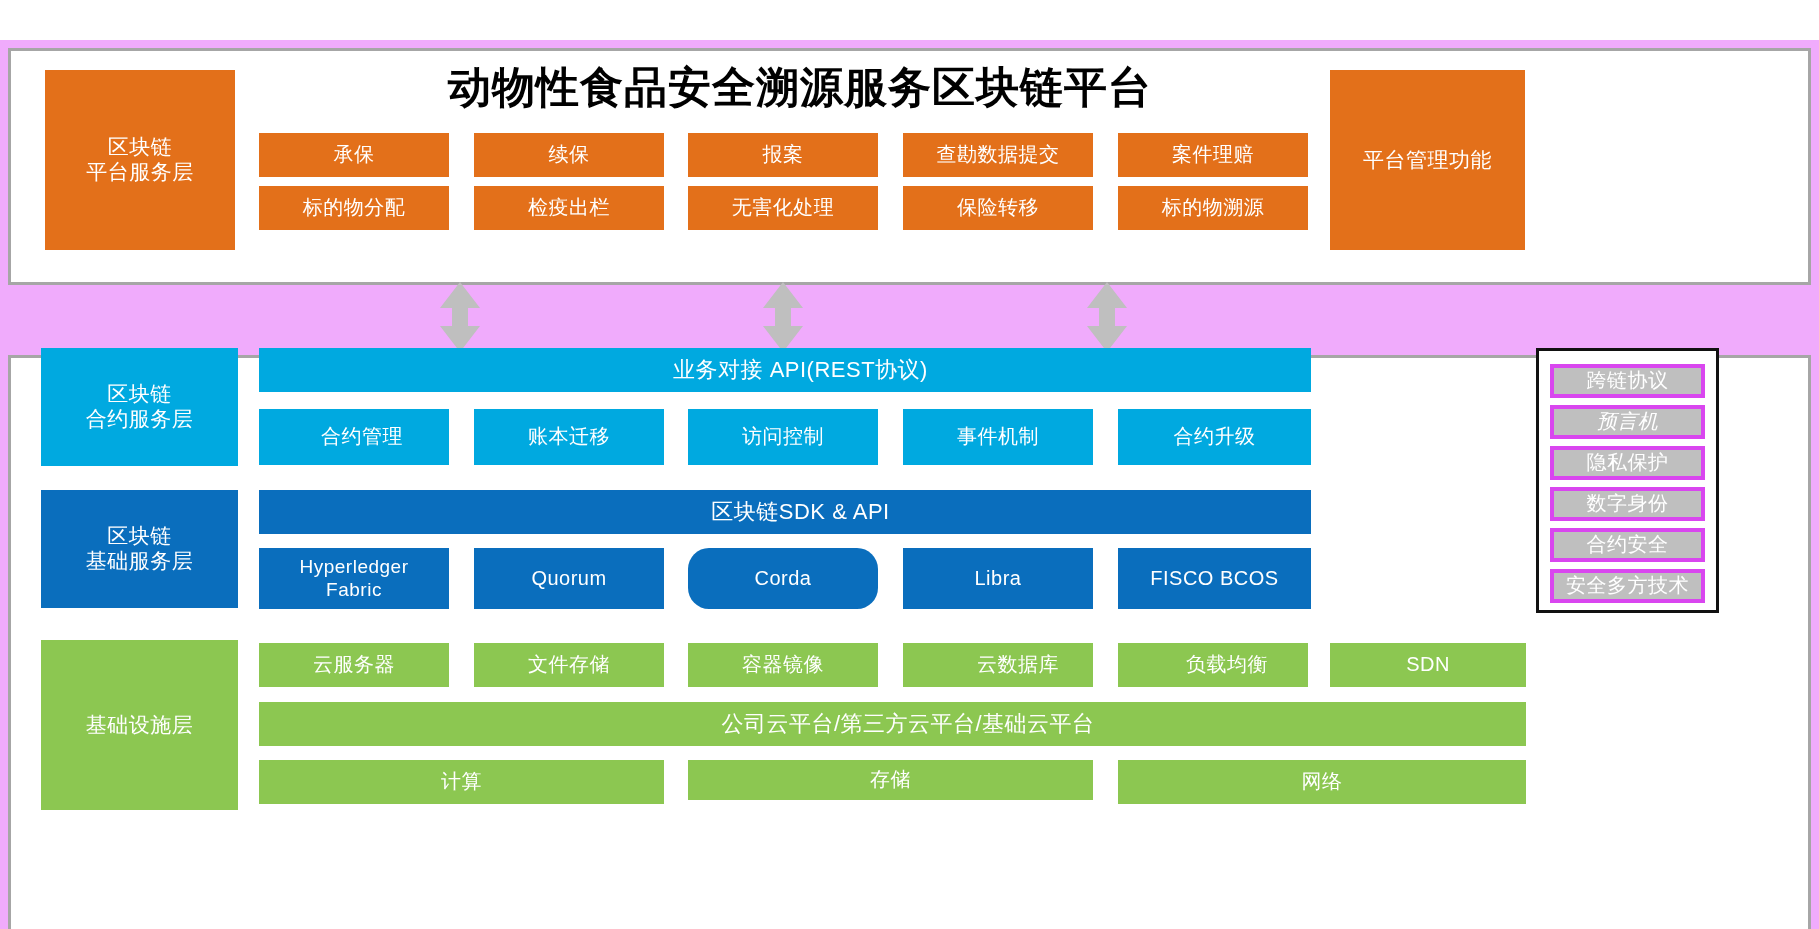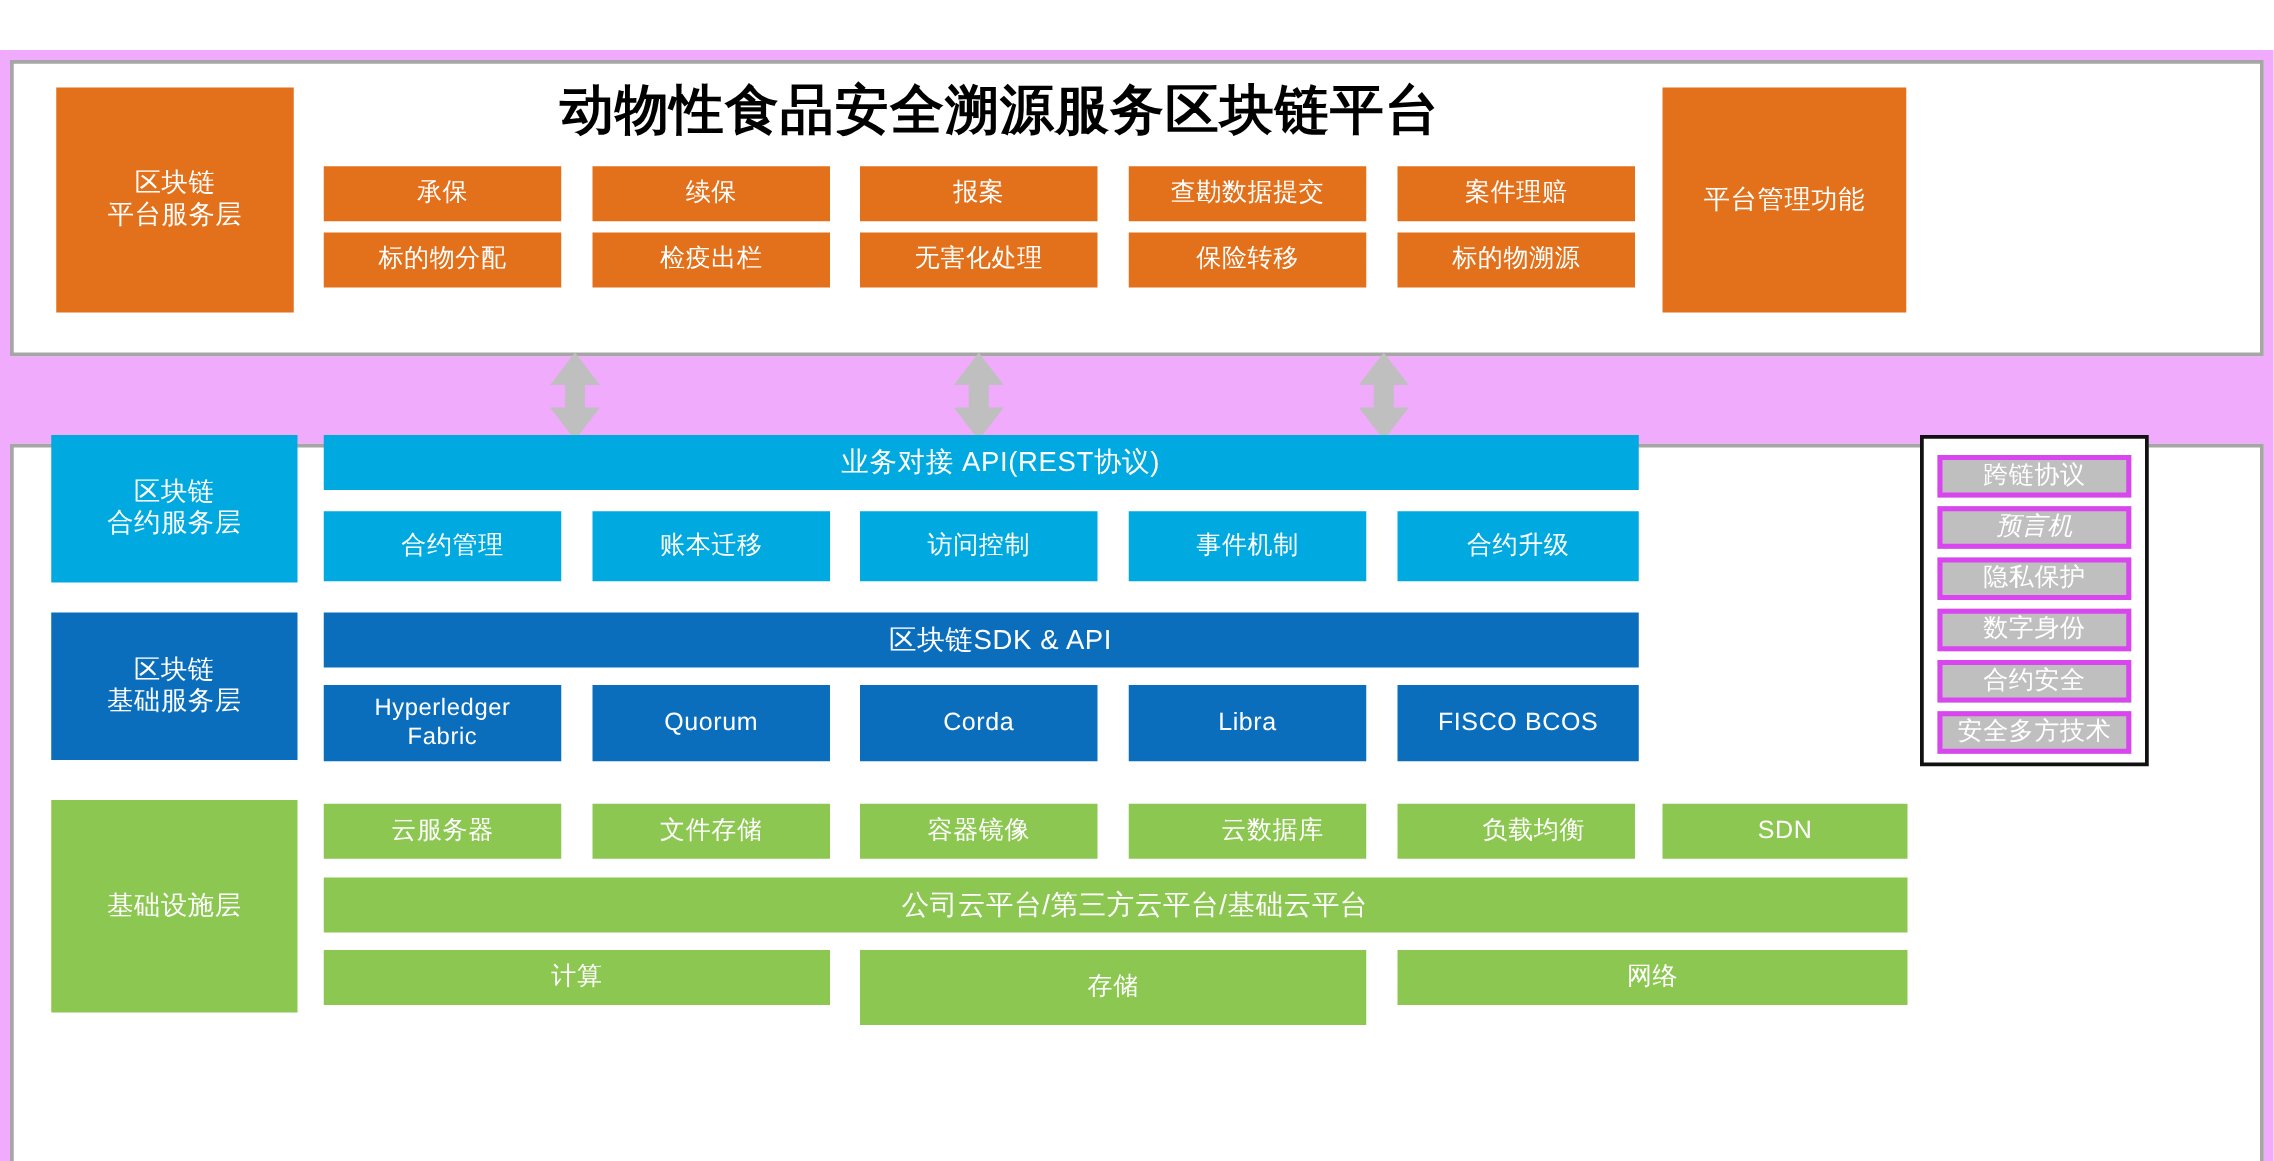--- a/index.html
+++ b/index.html
@@ -118,37 +118,37 @@
     <span>基础服务层</span>
   </div>
 
   <div class="box blue wide-title" style="left:259px;top:450px;width:1052px;height:44px;">区块链SDK &amp; API</div>
 
   <div class="box blue small" style="left:259px;top:508px;width:190px;height:61px;flex-direction:column;">
     <span>Hyperledger</span>
     <span>Fabric</span>
   </div>
   <div class="box blue" style="left:474px;top:508px;width:190px;height:61px;">Quorum</div>
-  <div class="box blue" style="left:688px;top:508px;width:190px;height:61px;">Corda</div>
+  <div class="box blue" style="left:688px;top:508px;width:190px;height:61px;border-radius:21px;">Corda</div>
   <div class="box blue" style="left:903px;top:508px;width:190px;height:61px;">Libra</div>
   <div class="box blue" style="left:1118px;top:508px;width:193px;height:61px;">FISCO BCOS</div>
 
   <div class="box green layer-label" style="left:41px;top:600px;width:197px;height:170px;">基础设施层</div>
 
   <div class="box green" style="left:259px;top:603px;width:190px;height:44px;">云服务器</div>
   <div class="box green" style="left:474px;top:603px;width:190px;height:44px;">文件存储</div>
   <div class="box green" style="left:688px;top:603px;width:190px;height:44px;">容器镜像</div>
   <div class="box green" style="left:903px;top:603px;width:190px;height:44px;padding-left:40px;">云数据库</div>
   <div class="box green" style="left:1118px;top:603px;width:190px;height:44px;padding-left:28px;">负载均衡</div>
   <div class="box green" style="left:1330px;top:603px;width:196px;height:44px;">SDN</div>
 
   <div class="box green wide-title" style="left:259px;top:662px;width:1267px;height:44px;">公司云平台/第三方云平台/基础云平台</div>
 
   <div class="box green" style="left:259px;top:720px;width:405px;height:44px;">计算</div>
-  <div class="box green" style="left:688px;top:720px;width:405px;height:60px;">存储</div>
+  <div class="box green" style="left:688px;top:720px;width:405px;height:40px;">存储</div>
   <div class="box green" style="left:1118px;top:720px;width:408px;height:44px;">网络</div>
 
   <div id="side-panel"></div>
   <div class="box grey" style="left:1550px;top:324px;width:155px;height:34px;">跨链协议</div>
   <div class="box grey" style="left:1550px;top:365px;width:155px;height:34px;font-style:italic;">预言机</div>
   <div class="box grey" style="left:1550px;top:406px;width:155px;height:34px;">隐私保护</div>
   <div class="box grey" style="left:1550px;top:447px;width:155px;height:34px;">数字身份</div>
   <div class="box grey" style="left:1550px;top:488px;width:155px;height:34px;">合约安全</div>
   <div class="box grey" style="left:1550px;top:529px;width:155px;height:34px;">安全多方技术</div>
 

